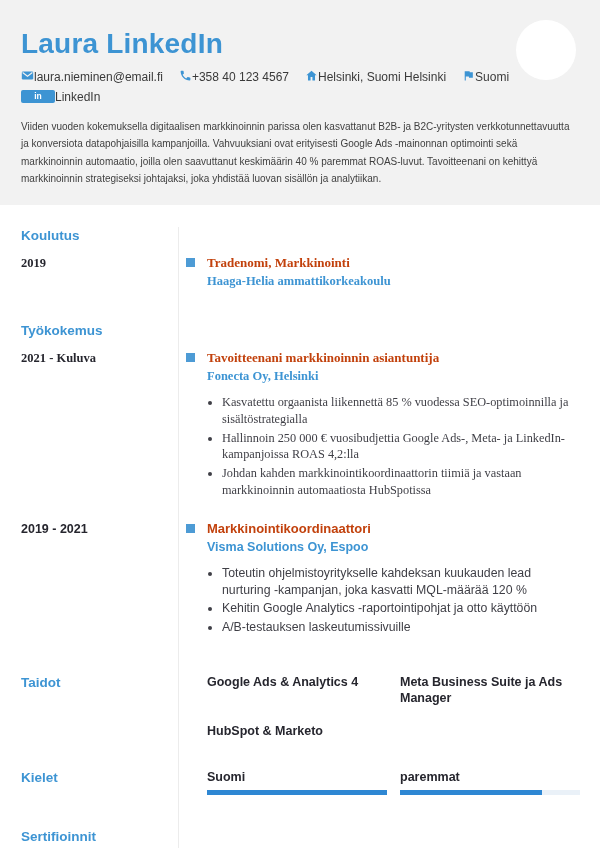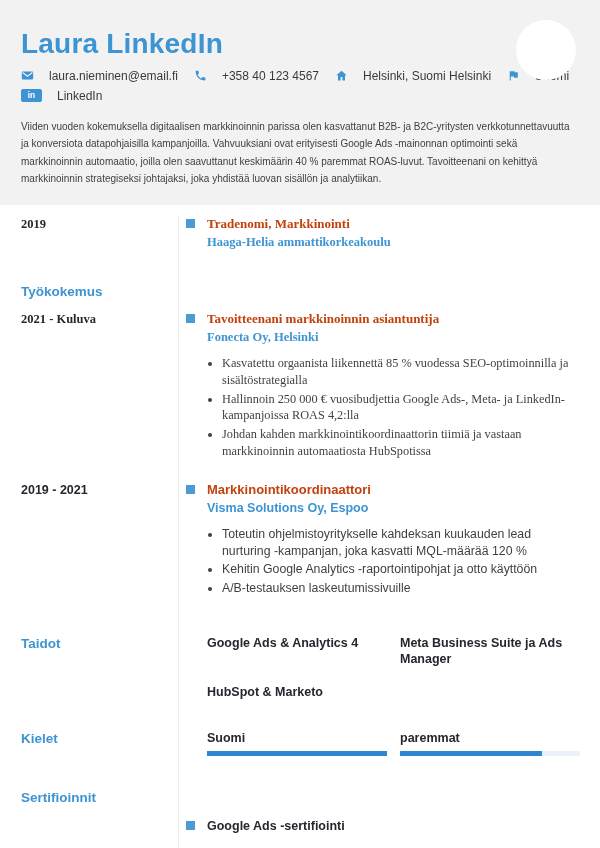--- a/index.html
+++ b/index.html
@@ -18,25 +18,25 @@
     border-radius:50%; background:#ffffff;
   }
   .name {
     margin:0; font-size:28px; line-height:32px; font-weight:800;
     color:#3d94d3; letter-spacing:0.2px;
   }
   .contact-row {
     display:flex; flex-wrap:wrap; align-items:center;
     gap:3px 16px; margin-top:9px; font-size:12px; color:#3a3a3a;
   }
-  .contact-item { display:flex; align-items:flex-start; gap:15px; height:15px; }
+  .contact-item { display:flex; align-items:center; gap:0; height:15px; }
   .contact-item svg { width:13px; height:13px; flex:none; }
   .linkedin-row { margin-top:5px; }
   .li-badge {
-    width:21px; height:13px; background:#3d94d3; border-radius:2px;
+    width:34px; height:13px; background:#3d94d3; border-radius:2px;
     color:#ffffff; font-size:8.5px; font-weight:bold; line-height:13px;
     text-align:center; flex:none;
   }
   .summary {
     margin-top:14px; font-size:10px; line-height:17.4px; color:#3f3f3f;
   }
   
   .main { position:relative; height:643px; }
   .v-divider {
     position:absolute; left:178px; top:0; bottom:0; width:1px;
@@ -126,20 +126,26 @@
         <span>LinkedIn</span>
       </span>
     </div>
 
     <div class="summary">Viiden vuoden kokemuksella digitaalisen markkinoinnin parissa olen kasvattanut B2B- ja B2C-yritysten verkkotunnettavuutta ja konversiota datapohjaisilla kampanjoilla. Vahvuuksiani ovat erityisesti Google Ads -mainonnan optimointi sekä markkinoinnin automaatio, joilla olen saavuttanut keskimäärin 40 % paremmat ROAS-luvut. Tavoitteenani on kehittyä markkinoinnin strategiseksi johtajaksi, joka yhdistää luovan sisällön ja analytiikan.</div>
   </div>
 
   <div class="main">
     <div class="v-divider"></div>
 
+    <div class="row mt-22">
+      <div class="left-cell">
+          <div class="section-heading">Koulutus</div>
+        </div>
+      <div class="right-cell"></div>
+    </div>
     <div class="row mt-11">
       <div class="left-cell">
           <div class="period">2019</div>
         </div>
       <div class="right-cell">
         <div class="entry-head">
           <span class="sq"></span>
           <div>
             <div class="entry-title">Tradenomi, Markkinointi</div>
             <div class="entry-sub">Haaga-Helia ammattikorkeakoulu</div>

